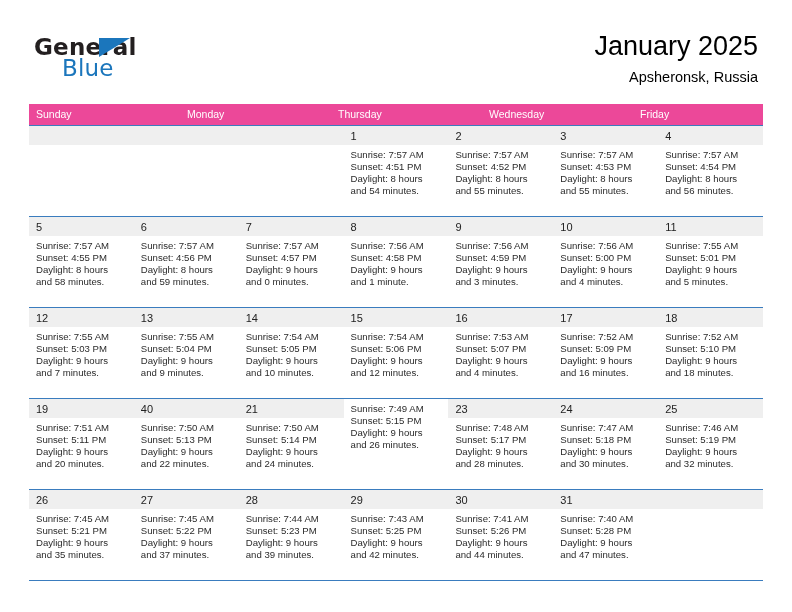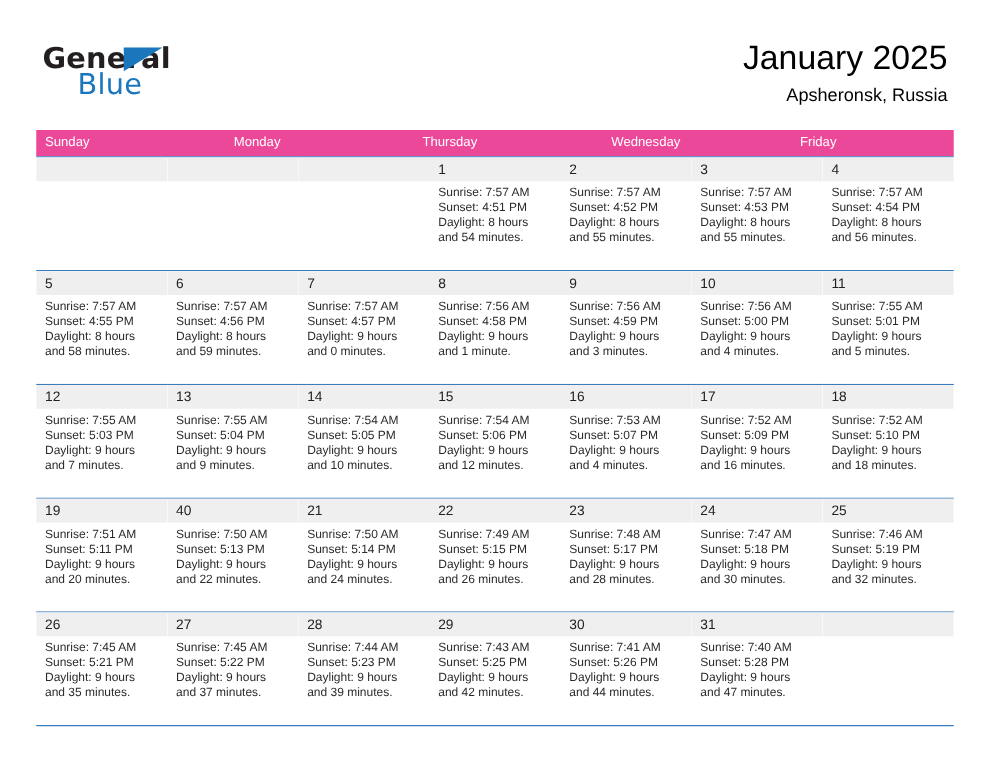--- a/index.html
+++ b/index.html
@@ -405,21 +405,20 @@
       <div class="day-cell">
         <div class="numband"><span class="day-num">21</span></div>
         <div class="details">
           <div>Sunrise: 7:50 AM</div>
           <div>Sunset: 5:14 PM</div>
           <div>Daylight: 9 hours</div>
           <div>and 24 minutes.</div>
         </div>
       </div>
       <div class="day-cell">
-        <div class="numband"><span class="day-num">22</span></div>
         <div class="details">
           <div>Sunrise: 7:49 AM</div>
           <div>Sunset: 5:15 PM</div>
           <div>Daylight: 9 hours</div>
           <div>and 26 minutes.</div>
         </div>
       </div>
       <div class="day-cell">
         <div class="numband"><span class="day-num">23</span></div>
         <div class="details">

